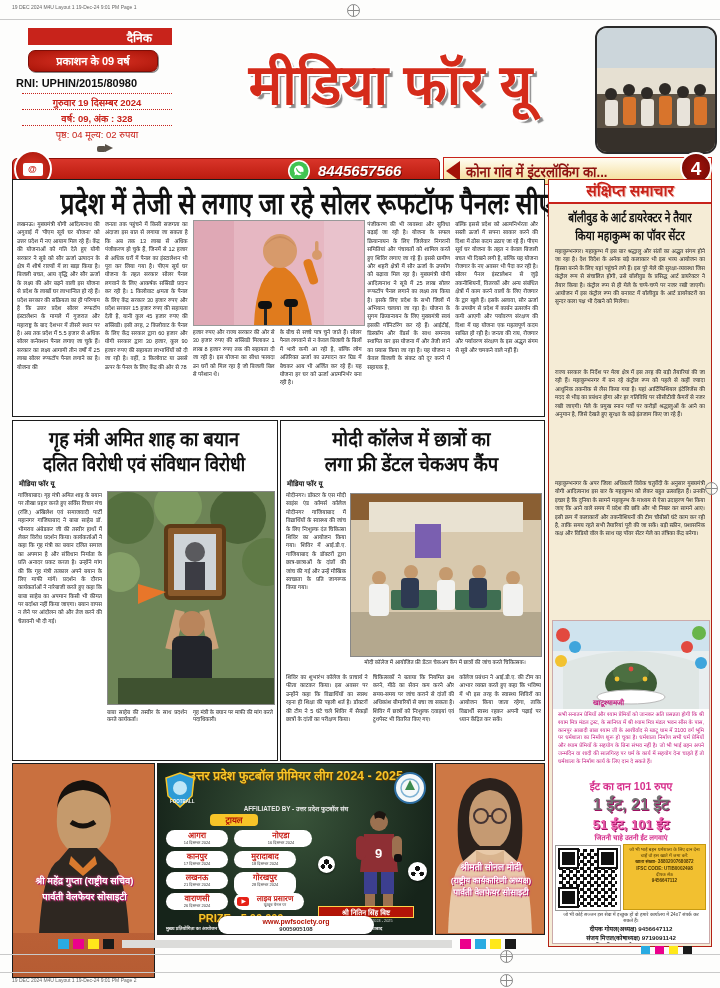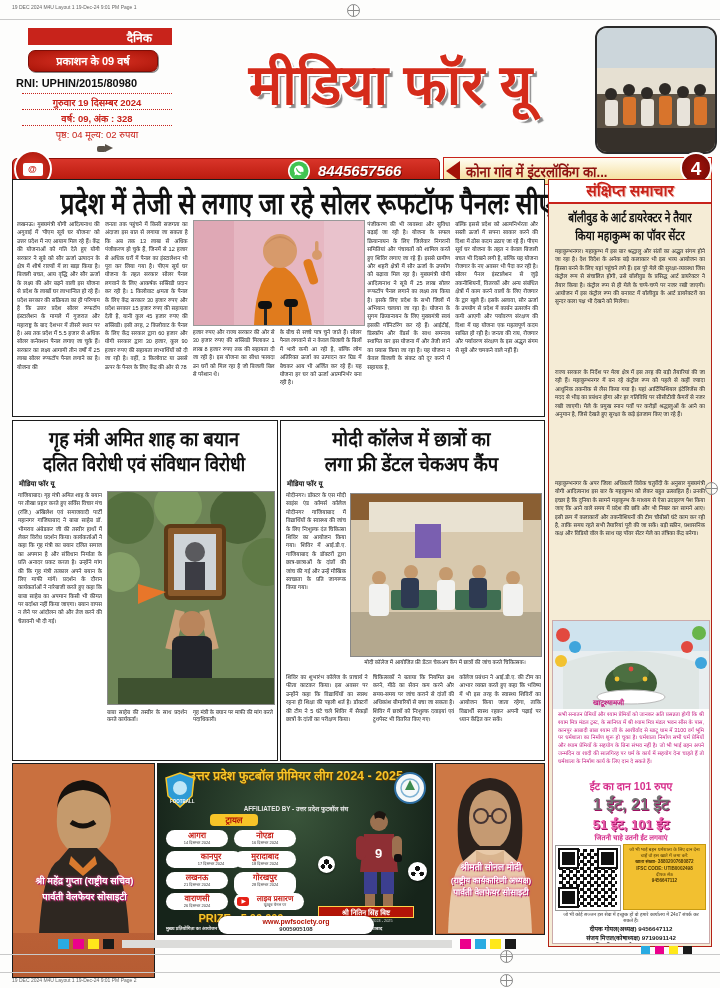--- a/index.html
+++ b/index.html
@@ -291,25 +291,25 @@
     <svg class="abs" style="left:236px;top:8px;width:32px;height:32px;" viewBox="0 0 32 32">
       <circle cx="16" cy="16" r="15" fill="#f4f8f9" stroke="#2e6fa3" stroke-width="2"></circle>
       <circle cx="16" cy="16" r="9" fill="none" stroke="#7fb3d4" stroke-width="1.5"></circle>
       <polygon points="16,8 21,18 11,18" fill="#3c8a4f"></polygon>
     </svg>
 
     <div class="pill" style="left:8px;top:66px;width:62px;height:17px;">
       <div class="cname">आगरा</div>
       <div class="cdate">14 दिसम्बर 2024</div>
       </div>
-    <div class="pill" style="left:76px;top:66px;width:62px;height:17px;">
+    <div class="pill" style="left:76px;top:66px;width:62px;height:17px;padding-left:16px;">
       <div class="cname">नोएडा</div>
       <div class="cdate">16 दिसम्बर 2024</div>
       </div>
-    <div class="pill" style="left:8px;top:87px;width:62px;height:17px;padding-left:14px;">
+    <div class="pill" style="left:8px;top:87px;width:62px;height:17px;">
       <div class="cname">कानपुर</div>
       <div class="cdate">17 दिसम्बर 2024</div>
       </div>
     <div class="pill" style="left:76px;top:87px;width:62px;height:17px;">
       <div class="cname">मुरादाबाद</div>
       <div class="cdate">18 दिसम्बर 2024</div>
       </div>
     <div class="pill" style="left:8px;top:108px;width:62px;height:17px;">
       <div class="cname">लखनऊ</div>
       <div class="cdate">21 दिसम्बर 2024</div>

